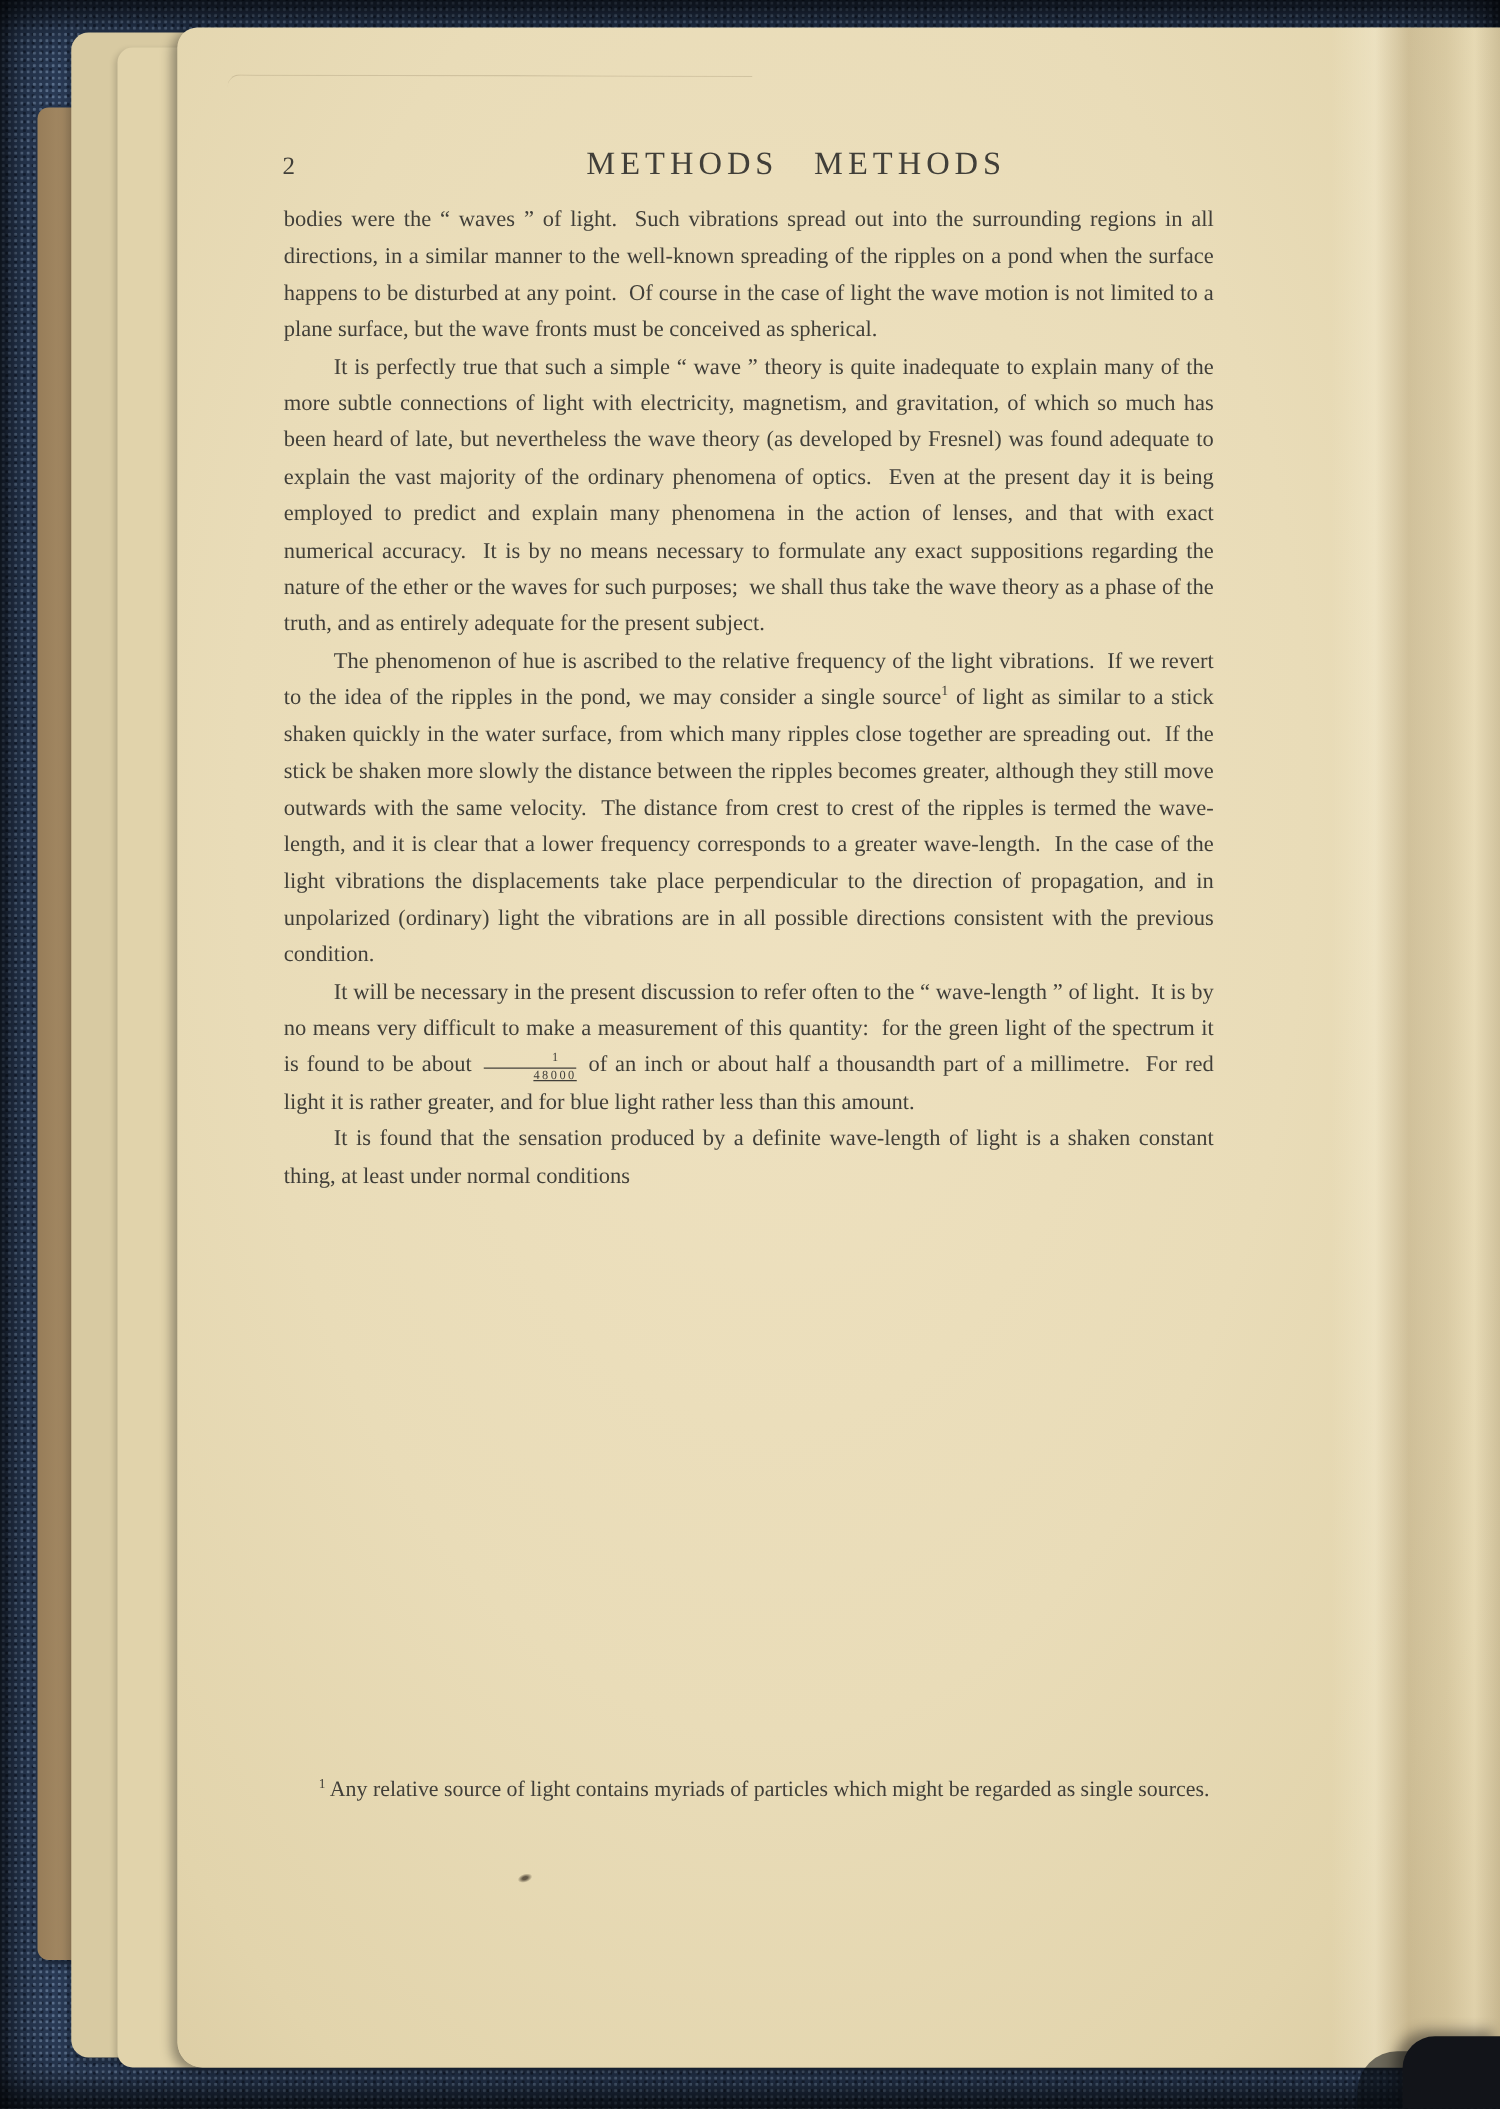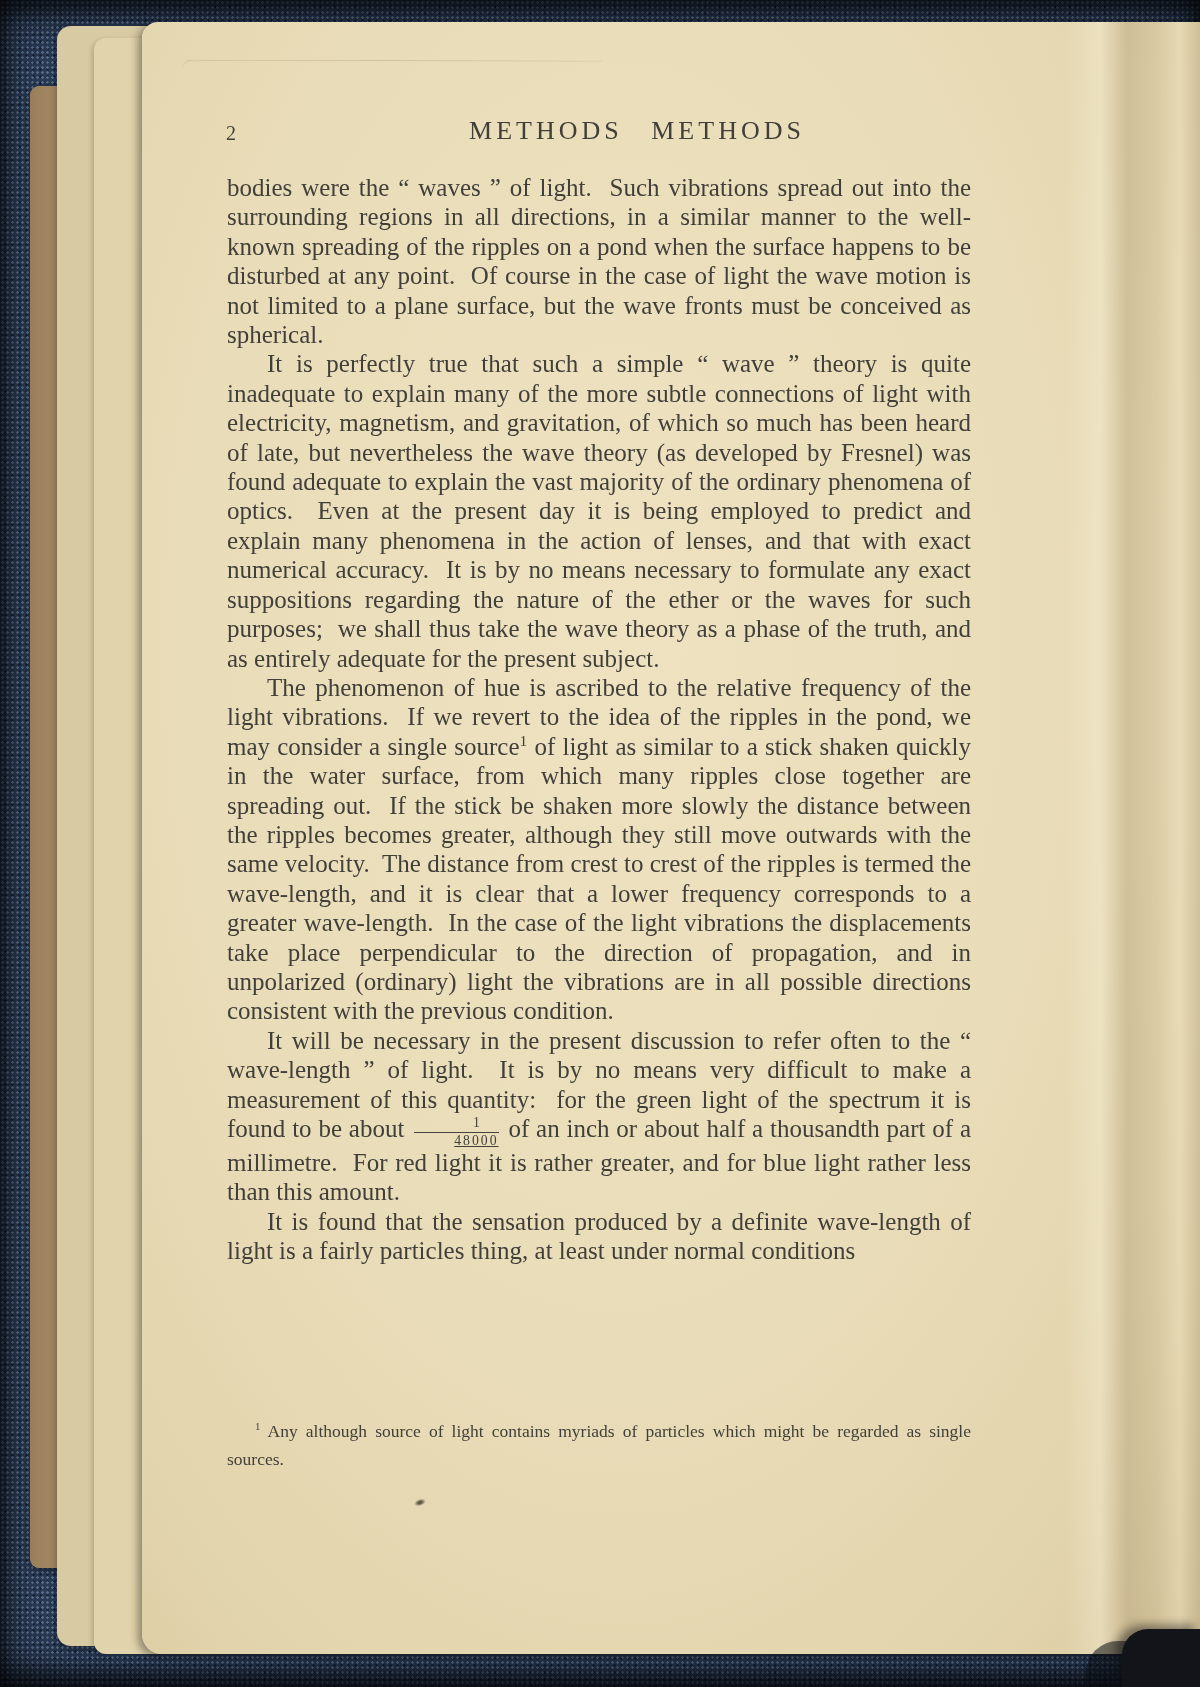--- a/index.html
+++ b/index.html
@@ -71,22 +71,22 @@
   .pagenum{
     position:absolute;left:84px;top:100px;
     font-size:20px;letter-spacing:1px;
   }
   .header{
     position:absolute;left:85px;top:94px;width:744px;
     text-align:center;font-size:26px;letter-spacing:4px;word-spacing:18px;
     transform:translateX(38px);
   }
   .textblock{
-    position:absolute;left:85px;top:151px;width:744px;
-    font-size:25px;line-height:29.4px;text-align:justify;
+    position:absolute;left:85px;top:139px;width:744px;
+    font-size:18px;line-height:29.4px;text-align:justify;
   }
   .para{margin:0;}
   .para.indent{text-indent:40px;}
   .it{}
   sup{font-size:.62em;line-height:0;vertical-align:super;}
   .frac{
     display:inline-block;text-align:center;vertical-align:-.55em;
     line-height:1.05;margin:0 3px;font-size:.55em;
   }
   .frac .num{display:block;padding:0 4px 1px;border-bottom:1.4px solid #45433d;}
@@ -110,24 +110,24 @@
   <div class="pressline"></div>
 
   <div class="pagenum">2</div>
   <div class="header">METHODS METHODS</div>
 
   <div class="textblock">
       <p class="para"><span>bodies were the “ waves ” of light.&nbsp; Such vibrations spread out into the surrounding regions in all directions, in a similar manner to the well-known spreading of the ripples on a pond when the surface happens to be disturbed at any point.&nbsp; Of course in the case of light the wave motion is not limited to a plane surface, but the wave fronts must be conceived as spherical.</span></p>
       <p class="para indent"><span>It is perfectly true that such a simple “ wave ” theory is quite inadequate to explain many of the more subtle connections of light with electricity, magnetism, and gravitation, of which so much has been heard of late, but nevertheless the wave theory (as developed by Fresnel) was found adequate to explain the vast majority of the ordinary phenomena of optics.&nbsp; Even at the present day it is being employed to predict and explain many phenomena in the action of lenses, and that with exact numerical accuracy.&nbsp; It is by no means necessary to formulate any exact suppositions regarding the nature of the ether or the waves for such purposes;&nbsp; we shall thus take the wave theory as a phase of the truth, and as entirely adequate for the present subject.</span></p>
       <p class="para indent"><span>The phenomenon of </span><span class="it">hue</span><span> is ascribed to the relative frequency of the light vibrations.&nbsp; If we revert to the idea of the ripples in the pond, we may consider a single source</span><sup>1</sup><span> of light as similar to a stick shaken quickly in the water surface, from which many ripples close together are spreading out.&nbsp; If the stick be shaken more slowly the distance between the ripples becomes greater, although they still move outwards with the same velocity.&nbsp; The distance from crest to crest of the ripples is termed the </span><span class="it">wave-length</span><span>, and it is clear that a lower frequency corresponds to a greater wave-length.&nbsp; In the case of the light vibrations the displacements take place perpendicular to the direction of propagation, and in unpolarized (ordinary) light the vibrations are in all possible directions consistent with the previous condition.</span></p>
       <p class="para indent"><span>It will be necessary in the present discussion to refer often to the “ wave-length ” of light.&nbsp; It is by no means very difficult to make a measurement of this quantity:&nbsp; for the green light of the spectrum it is found to be about </span><span class="frac"><span class="num">1</span><span class="den">48000</span></span><span> of an inch or about half a thousandth part of a millimetre.&nbsp; For red light it is rather greater, and for blue light rather less than this amount.</span></p>
-      <p class="para indent"><span>It is found that the sensation produced by a definite wave-length of light is a fairly particles thing, at least under normal conditions</span></p>
+      <p class="para indent"><span>It is found that the sensation produced by a definite wave-length of light is a shaken constant thing, at least under normal conditions</span></p>
     </div>
 
   <div class="footnote">
-    <p><sup>1</sup><span> Any </span><span class="it">although</span><span> source of light contains myriads of particles which might be regarded as single sources.</span></p>
+    <p><sup>1</sup><span> Any </span><span class="it">relative</span><span> source of light contains myriads of particles which might be regarded as single sources.</span></p>
   </div>
 
   <div class="stain"></div>
   <div class="gutter"></div>
 </div>
 
 <div class="corner-dark"></div>
 
 </body></html>

